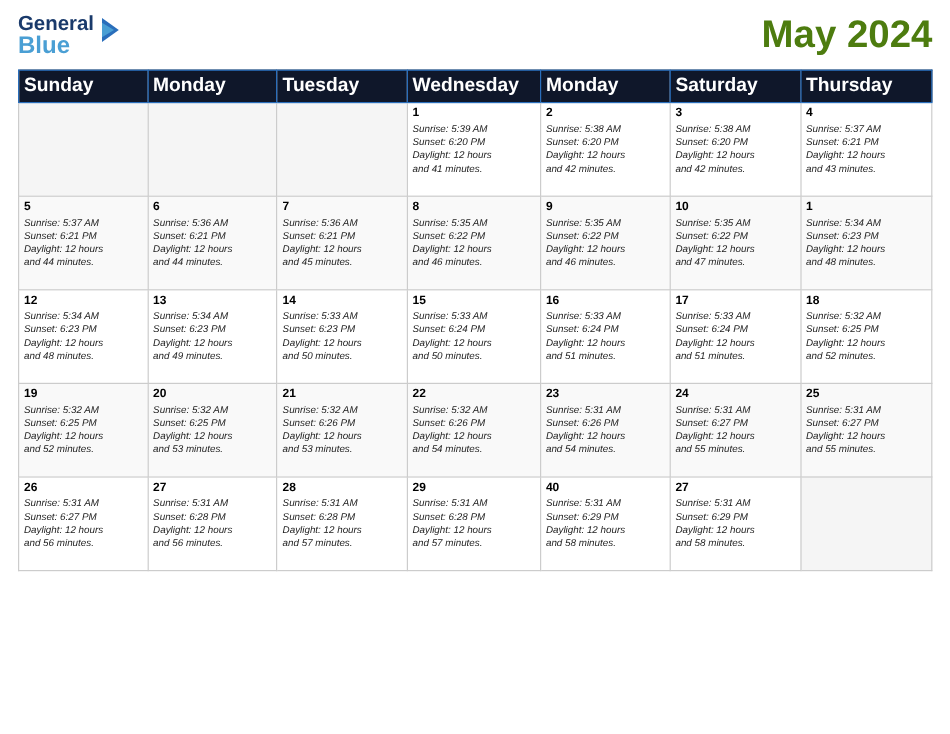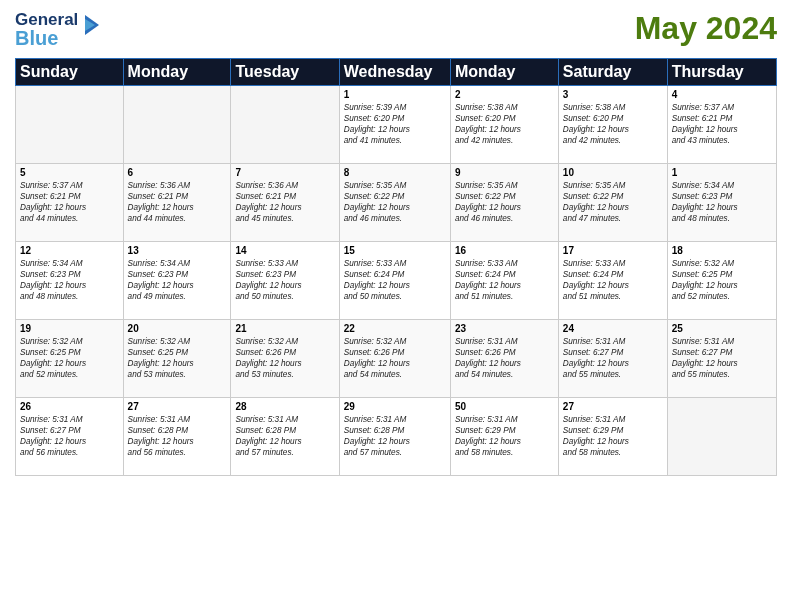--- a/index.html
+++ b/index.html
@@ -325,21 +325,21 @@
 and 57 minutes.</div>
           </td>
           <td>
             <span class="day-num">29</span>
             <div class="day-info" style="white-space: pre-line;">Sunrise: 5:31 AM
 Sunset: 6:28 PM
 Daylight: 12 hours
 and 57 minutes.</div>
           </td>
           <td>
-            <span class="day-num">50</span>
+            <span class="day-num">40</span>
             <div class="day-info" style="white-space: pre-line;">Sunrise: 5:31 AM
 Sunset: 6:29 PM
 Daylight: 12 hours
 and 58 minutes.</div>
           </td>
           <td>
             <span class="day-num">27</span>
             <div class="day-info" style="white-space: pre-line;">Sunrise: 5:31 AM
 Sunset: 6:29 PM
 Daylight: 12 hours

